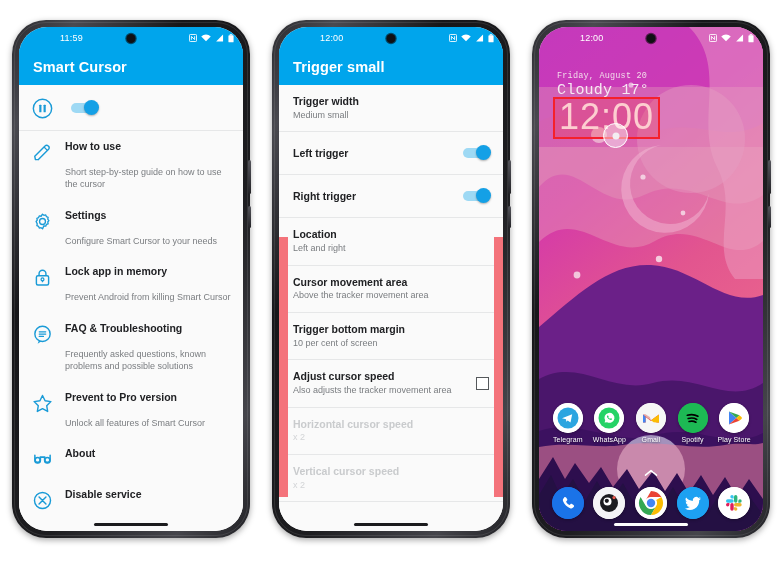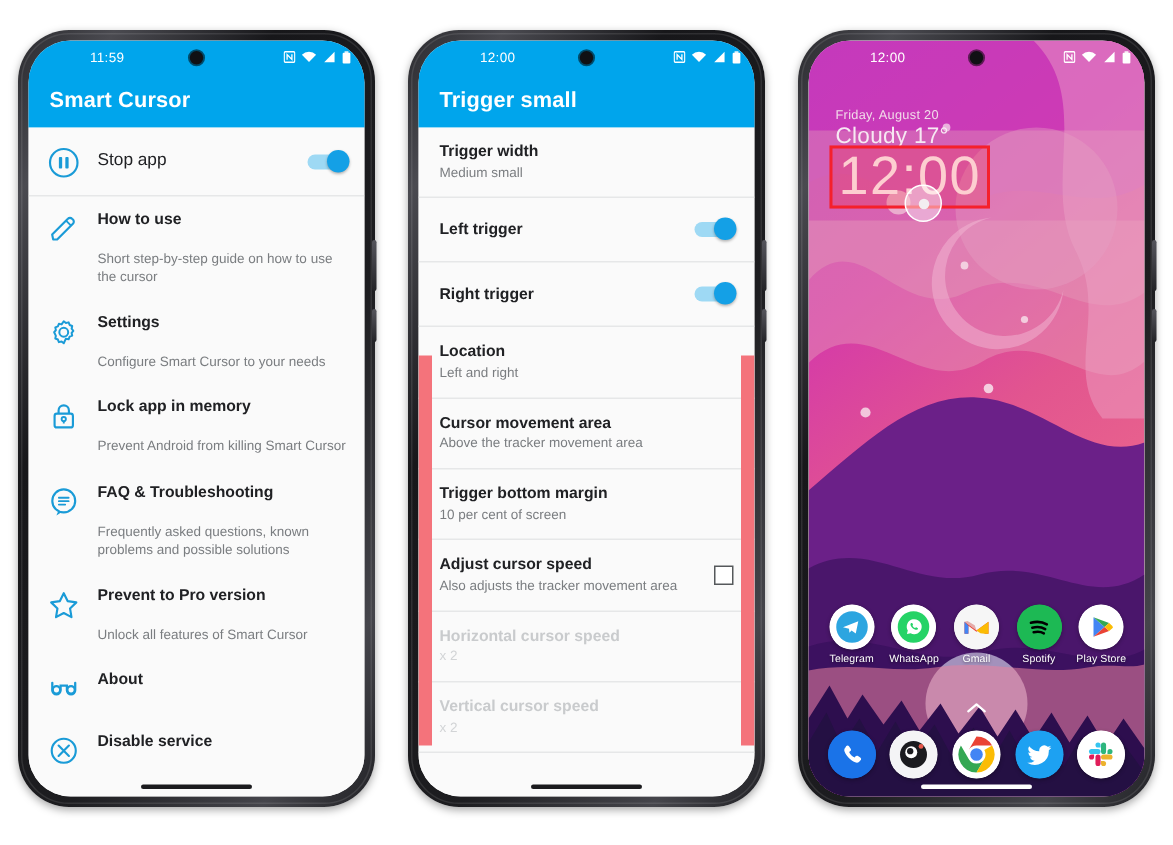--- a/index.html
+++ b/index.html
@@ -113,21 +113,21 @@
     z-index:5; pointer-events:none;
   }
   .trigzone.l{ left:0; }
   .trigzone.r{ right:0; }
   .trigwrap{ position:absolute; left:0; right:0; }
 
   
   .home{ position:absolute; inset:0; overflow:hidden; }
   .home .wall{ position:absolute; inset:0; }
   .hud{ position:absolute; left:0; right:0; top:22px; z-index:10; }
-  .lockinfo{ padding:22px 0 0 18px; }
+  .lockinfo{ padding:22px 0 0 18px;font-family:Liberation Mono, monospace; }
   .lockinfo .date{ color:#f2dbea; font-size:8.5px; letter-spacing:.2px; }
   .lockinfo .weather{ color:#f7e9f3; font-size:15px; margin-top:1px; letter-spacing:.2px; }
   .bigclock{
     position:relative; margin-top:-2px; margin-left:14px;
     display:inline-block;
   }
   .bigclock .time{
     font-size:36px; color:#ffffff; line-height:1; letter-spacing:1px;
     font-family:"Liberation Sans", sans-serif; font-weight:normal;
     padding:2px 6px 4px 6px; display:block;
@@ -212,23 +212,20 @@
 
       <div class="list">
 
         <div class="row first">
           <div class="ico">
             <svg width="21" height="21" viewBox="0 0 22 22">
                 <circle cx="11" cy="11" r="9.6" fill="none" stroke="#1A9BD7" stroke-width="1.5"></circle>
                 <rect x="7.6" y="7" width="2.3" height="8" rx="0.6" fill="#1A9BD7"></rect>
                 <rect x="12.1" y="7" width="2.3" height="8" rx="0.6" fill="#1A9BD7"></rect>
               </svg>
-          </div>
-          <div class="txt">
-            <div class="ttl">Stop app</div>
           </div>
           <div class="switch">
               <div class="knob"></div>
             </div>
         </div>
         <div class="divider"></div>
 
         <div class="row">
           <div class="ico">
             <svg width="21" height="21" viewBox="0 0 22 22">

